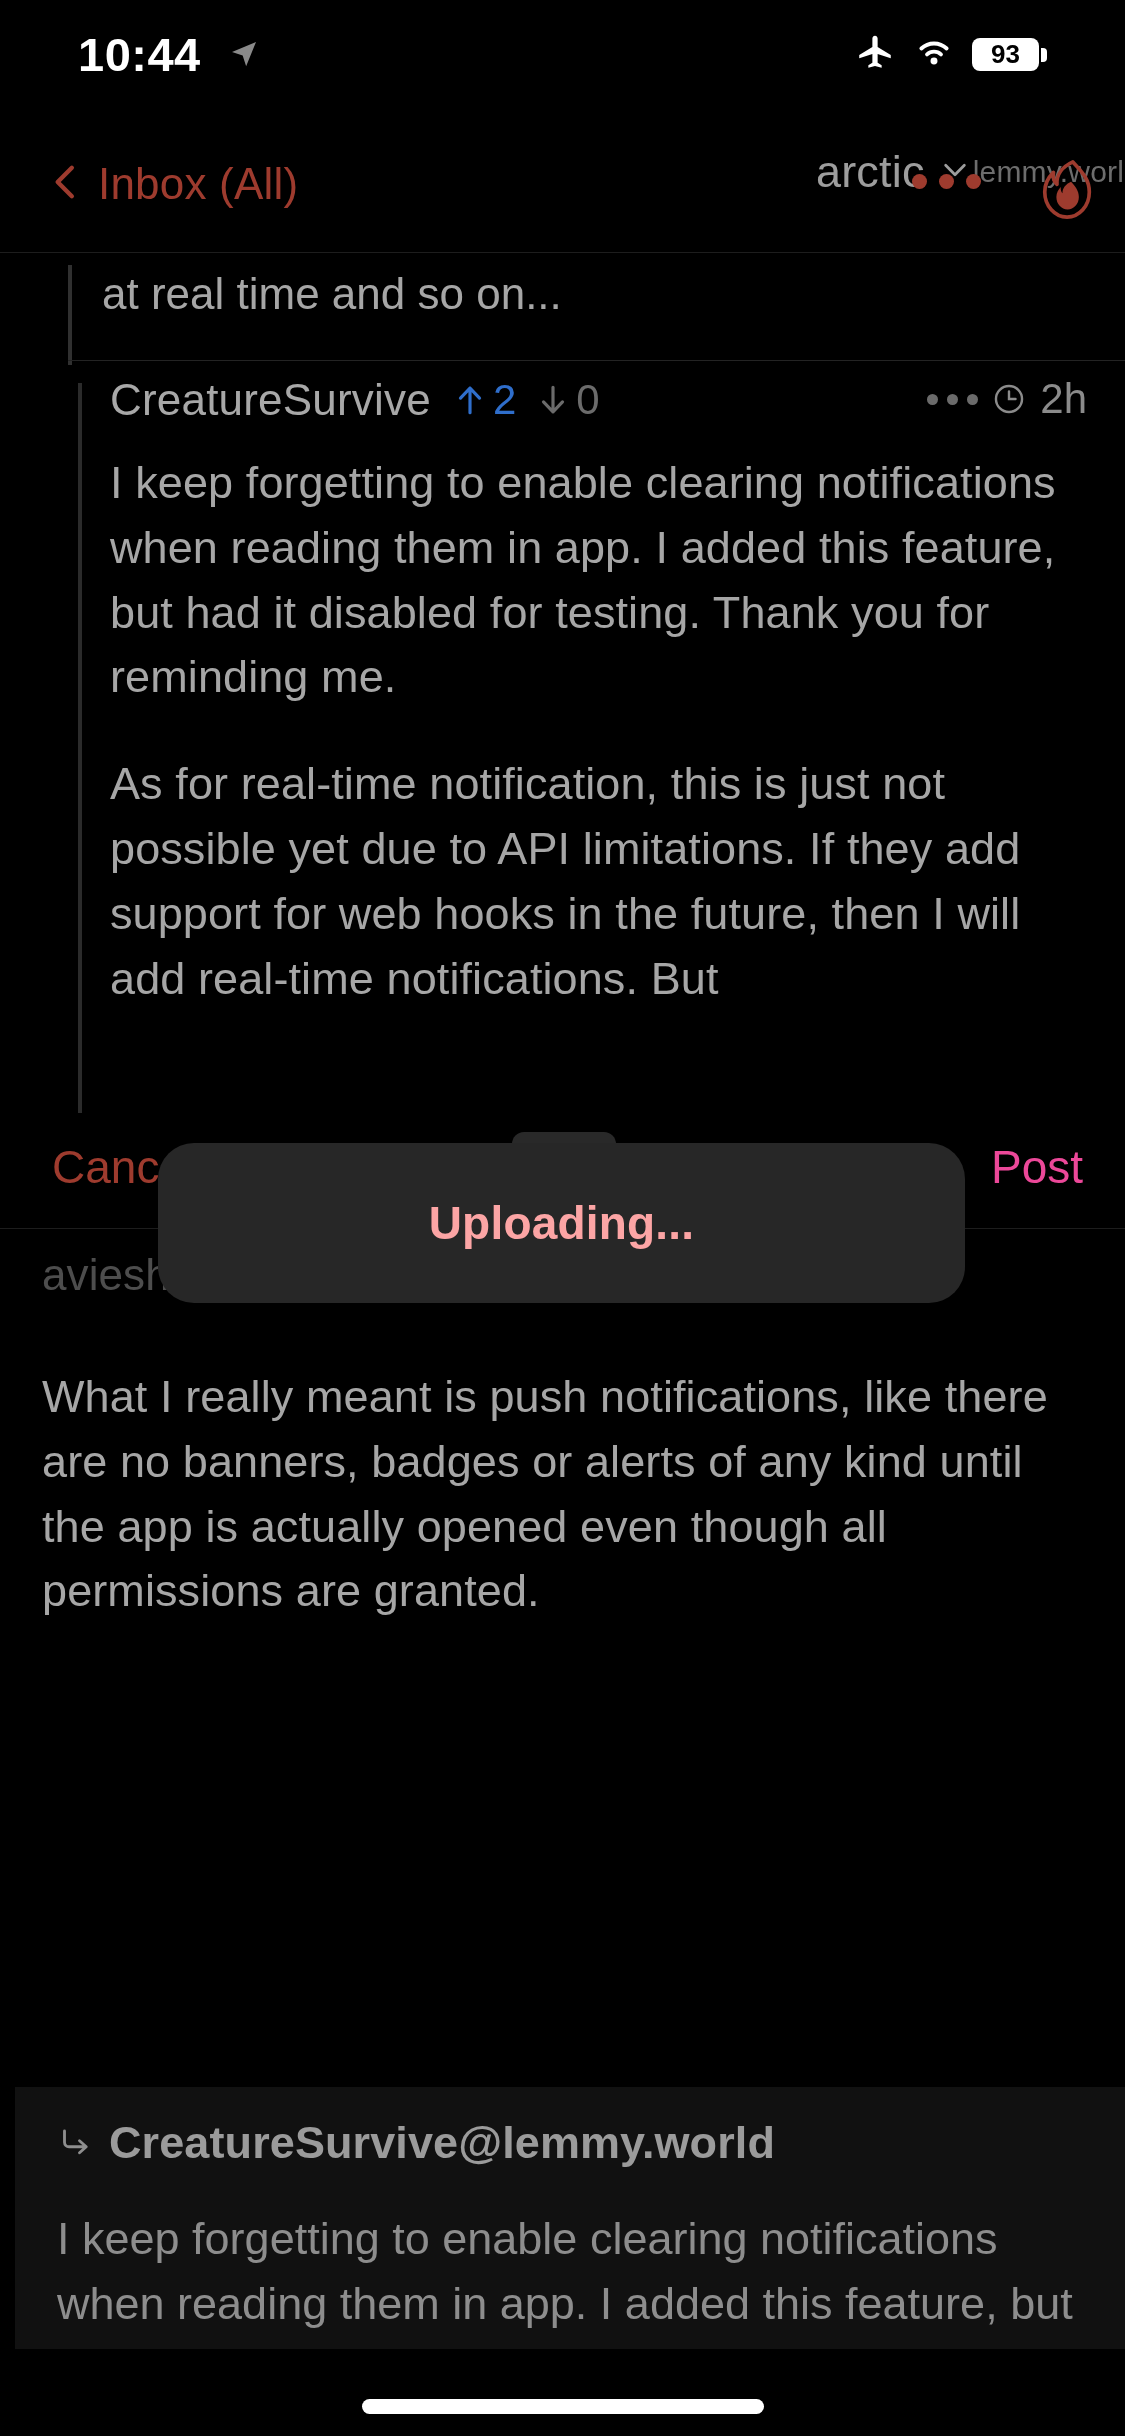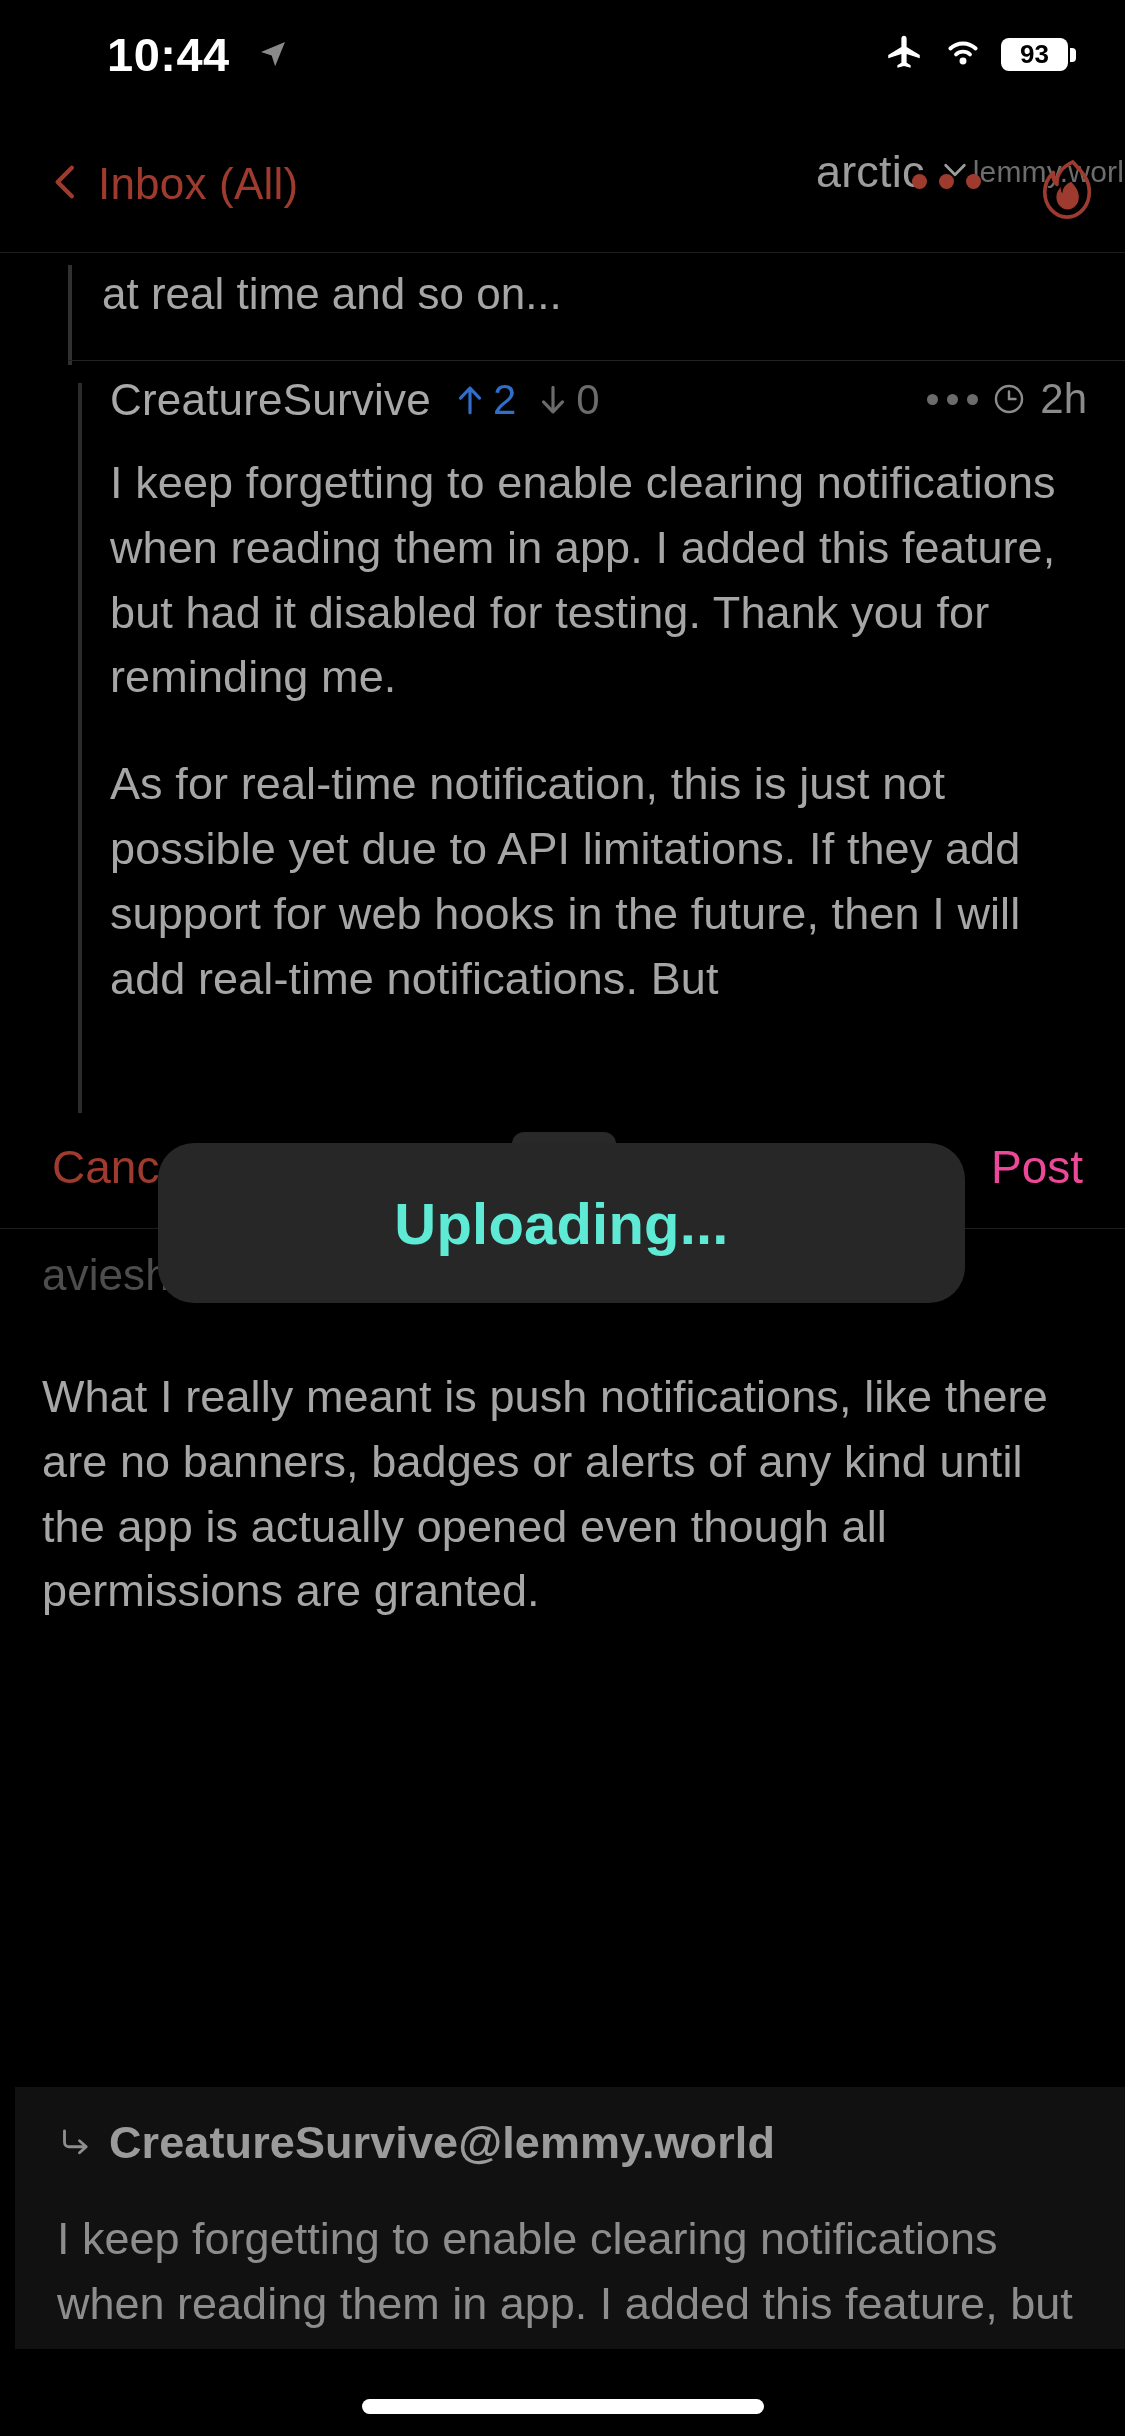--- a/index.html
+++ b/index.html
@@ -11,21 +11,21 @@
   }
   #screen{
     position:relative;
     width:1125px; height:2436px;
     background:#000;
     overflow:hidden;
   }
 
   
   .statusbar{
-    position:absolute; left:0; top:0; width:1081px; height:132px;margin-left:29px;
+    position:absolute; left:0; top:0; width:1081px; height:132px;
   }
   .sb-time{
     position:absolute; left:78px; top:27px;
     font-size:47px; font-weight:700; color:#fff;
     letter-spacing:0.5px;
   }
   .sb-loc{
     position:absolute; left:228px; top:38px;
     width:32px; height:32px; color:#8a8a8a;
   }
@@ -212,21 +212,21 @@
   }
   .modal{
     position:absolute; left:158px; top:1143px;
     width:807px; height:160px;
     background:#272727;
     border-radius:36px;
     z-index:20;
     display:flex; align-items:center; justify-content:center;
   }
   .modal-label{
-    font-size:58px; color:#5eead4; font-weight:600; letter-spacing:0.2px;
+    font-size:46px; color:#fca5a5; font-weight:600; letter-spacing:0.2px;
   }
 
   
   .home-bar{
     position:absolute; left:50%; transform:translateX(-50%);
     bottom:22px; width:402px; height:15px;
     border-radius:8px; background:#ffffff;
   }
 
   

